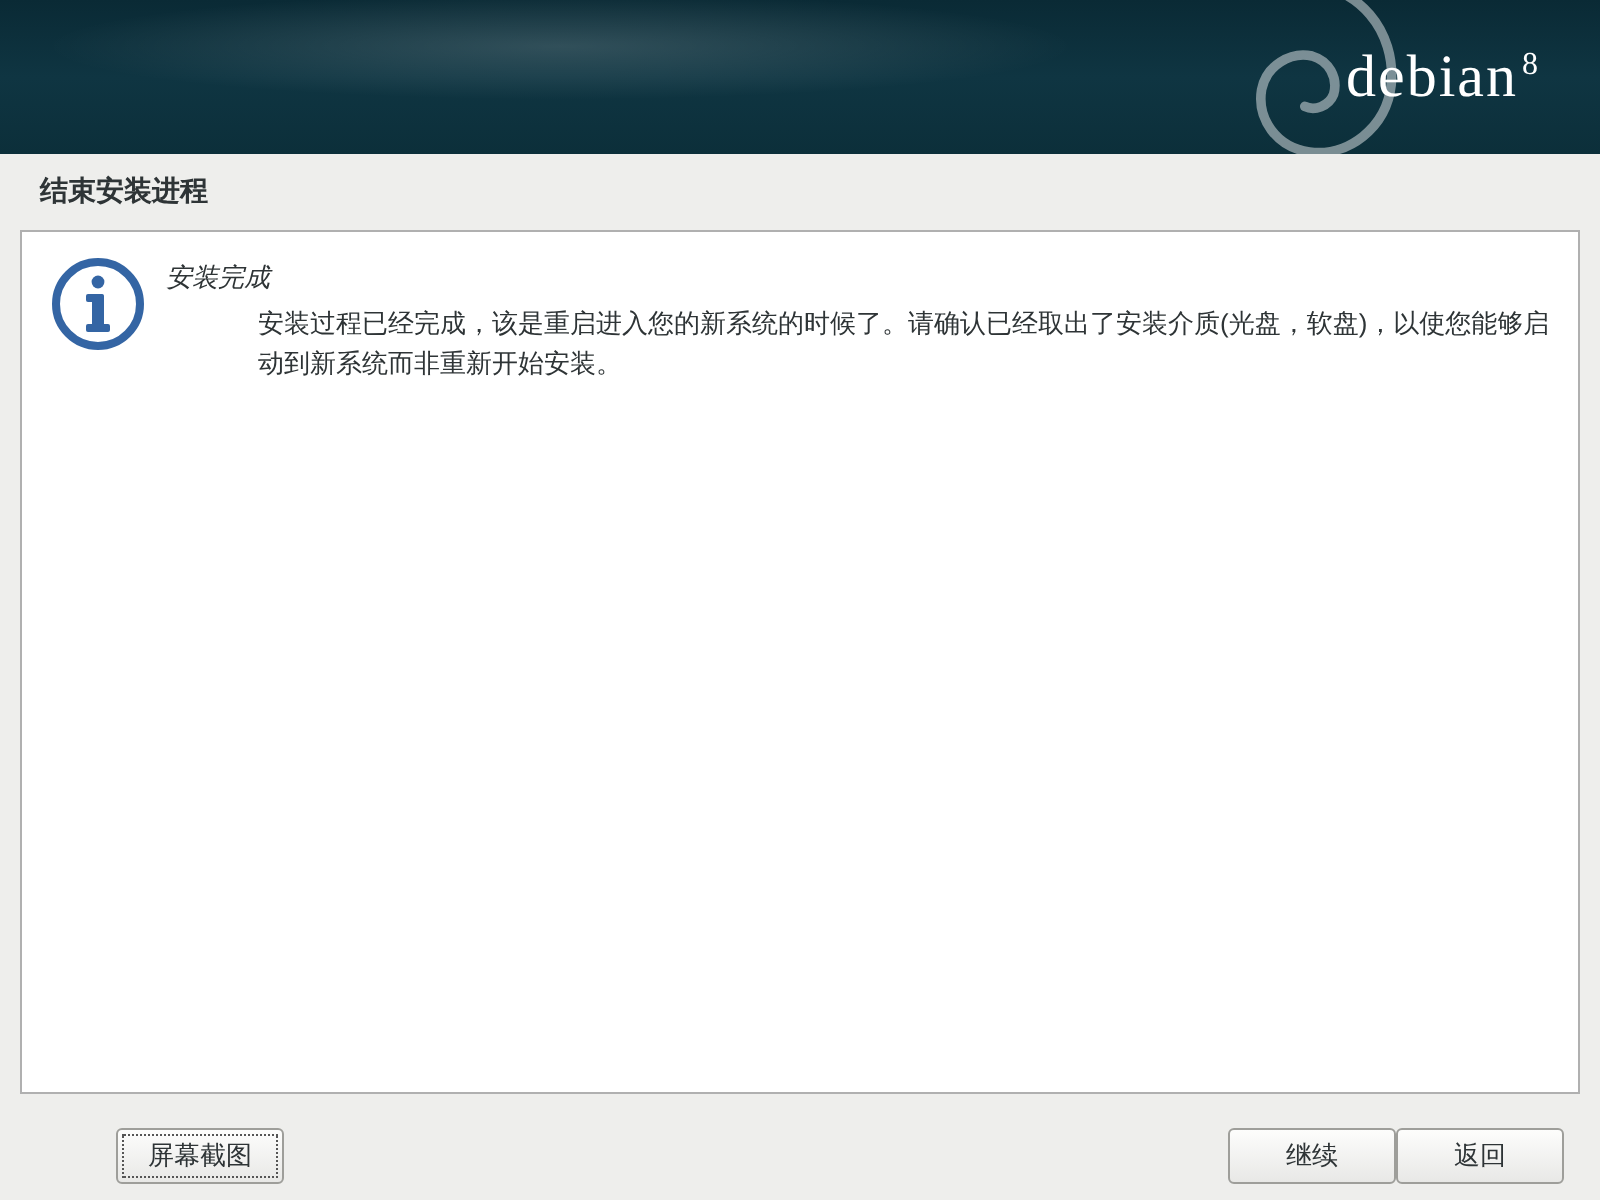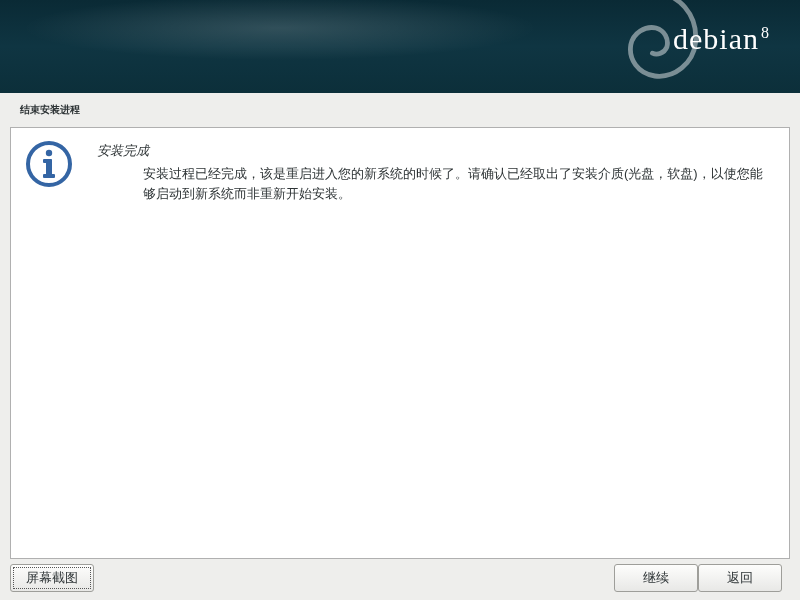--- a/index.html
+++ b/index.html
@@ -11,21 +11,21 @@
       width: 800px;
       height: 600px;
       font-family: sans-serif;
       font-size: 13px;
       background: #eeeeec;
       overflow: hidden;
       position: relative;
     }
     .header {
       width: 100%;
-      height: 93px;
+      height: 77px;
       background: linear-gradient(to bottom, #0a2a35 0%, #0f3542 50%, #0c2f3a 100%);
       position: relative;
       overflow: hidden;
     }
     .header-gradient {
       position: absolute;
       top: 0;
       left: 0;
       width: 100%;
       height: 100%;
@@ -55,33 +55,33 @@
     }
     .debian-version {
       font-size: 16px;
       vertical-align: super;
       margin-left: 2px;
     }
     .title-bar {
       padding: 10px 20px;
       color: #2e3436;
       font-weight: bold;
-      font-size: 10px;
+      font-size: 14px;
     }
     .content-panel {
       margin: 0 10px;
       background: #ffffff;
       border: 1px solid #b0b0b0;
       height: 432px;
       padding: 12px 14px;
     }
     .msg-row {
       display: flex;
       align-items: flex-start;
-      gap: 24px;
+      gap: 10px;
     }
     .info-icon {
       flex: 0 0 auto;
       width: 48px;
       height: 48px;
     }
     .msg-text {
       flex: 1;
       padding-top: 2px;
     }
@@ -114,20 +114,21 @@
       padding: 4px 0;
       font-size: 13px;
       color: #2e3436;
       cursor: pointer;
       min-width: 84px;
       text-align: center;
     }
     .btn-screenshot {
       outline: 1px dotted #555;
       outline-offset: -4px;
+      margin-left: 48px;
     }
     .footer-spacer {
       flex: 1;
     }
     .btn-back {
       margin-right: 8px;
     }
   </style>
 </head>
 <body>

